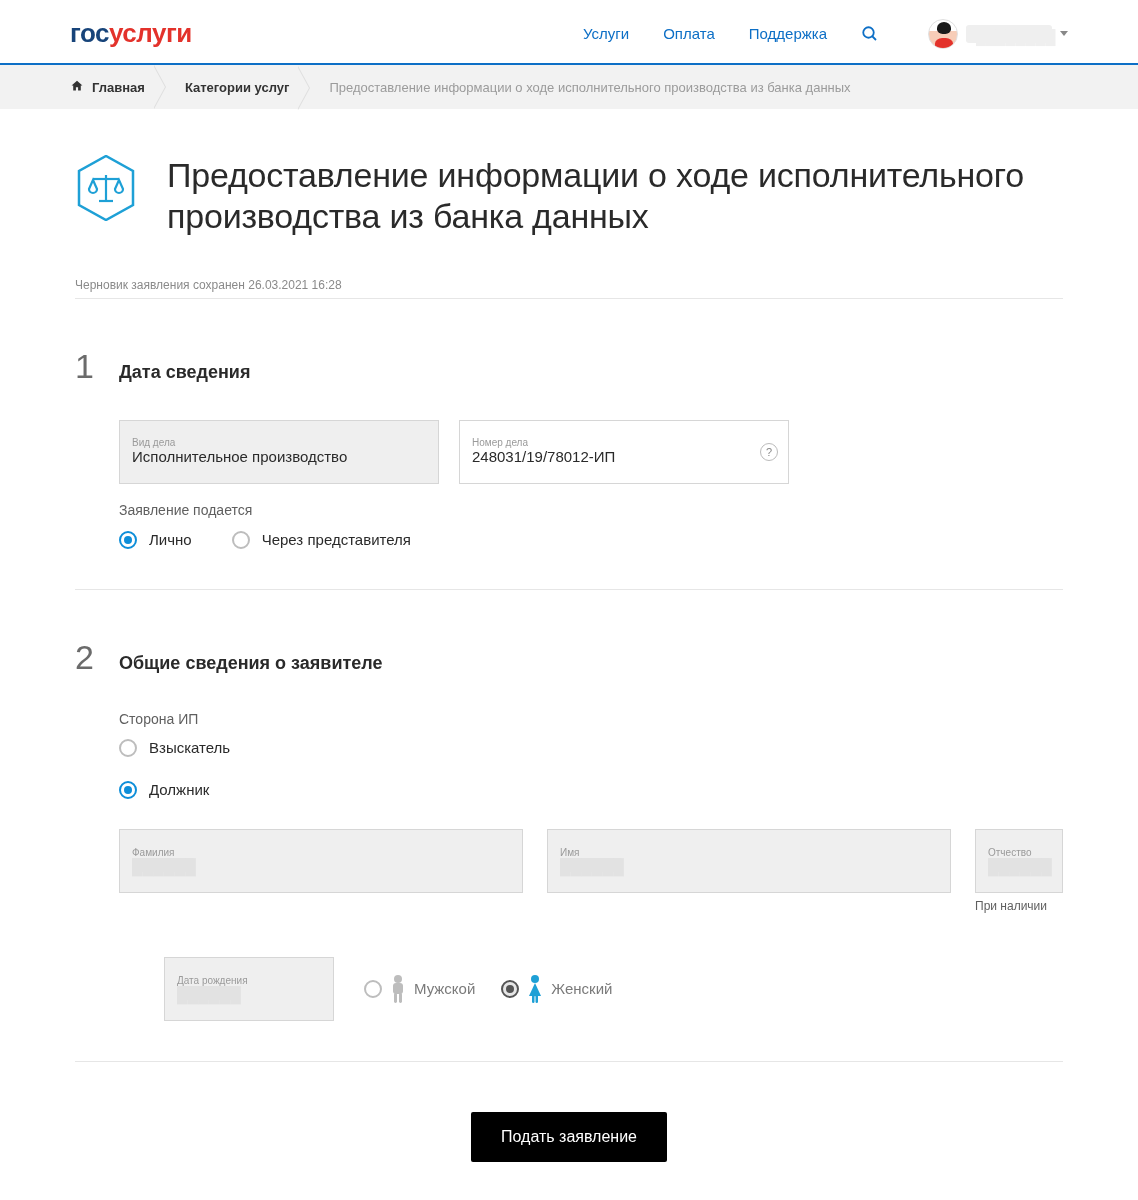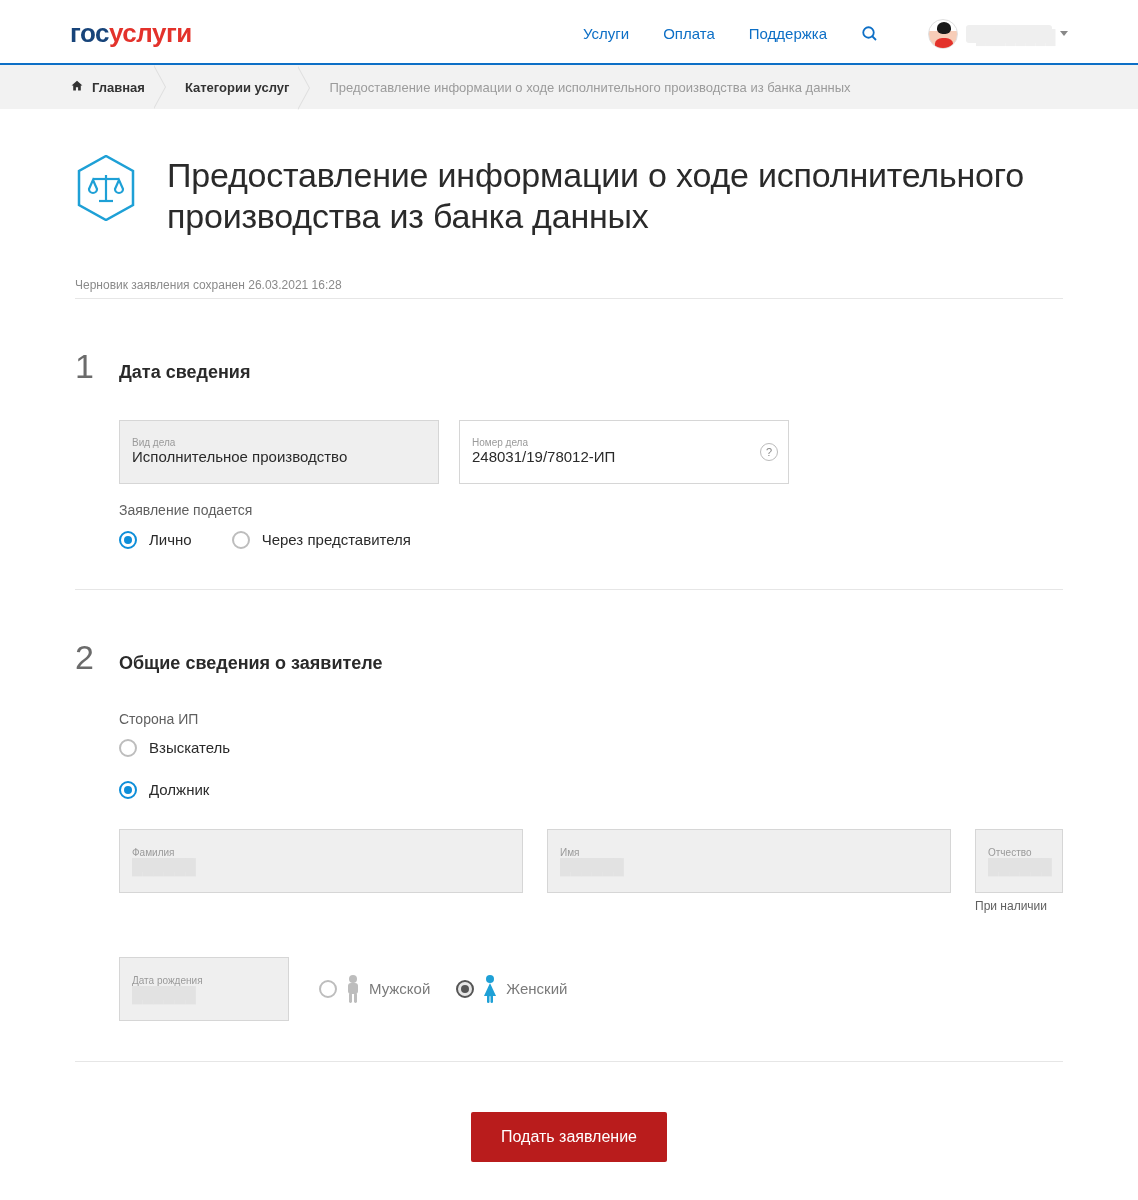--- a/index.html
+++ b/index.html
@@ -63,32 +63,32 @@
   .radio-outer { width:18px; height:18px; border:2px solid #bdbdbd; border-radius:50%; display:flex; align-items:center; justify-content:center; }
   .radio-item.selected .radio-outer { border-color:#0d8ed9; }
   .radio-inner { width:8px; height:8px; background:#0d8ed9; border-radius:50%; display:none; }
   .radio-item.selected .radio-inner { display:block; }
   .radio-label { font-size:15px; color:#2a2a2a; }
 
   .name-grid { display:flex; gap:24px; margin-top:30px; }
   .name-grid .field { flex:1; }
   .hint { font-size:12px; color:#5f5f5f; text-align:left; margin-top:6px; }
 
-  .dob-row { display:flex; gap:30px; align-items:center; margin-top:44px; }
+  .dob-row { display:flex; gap:30px; align-items:center; margin-top:44px;margin-left:45px; }
   .gender-row { display:flex; gap:26px; align-items:center; }
   .gender { display:flex; align-items:center; gap:6px; cursor:pointer; }
   .g-radio-outer { width:18px; height:18px; border:2px solid #bdbdbd; border-radius:50%; display:flex; align-items:center; justify-content:center; background:#fff; }
   .gender.selected .g-radio-outer { border-color:#555; background:#e6e6e6; }
   .g-radio-inner { width:8px; height:8px; background:#555; border-radius:50%; display:none; }
   .gender.selected .g-radio-inner { display:block; }
   .gender-label { font-size:15px; color:#7a7a7a; }
   .person-svg { width:20px; height:30px; }
 
   .submit-row { display:flex; justify-content:center; margin-top:50px; }
-  .submit-btn { background:#b91c1c; color:#fff; border:none; padding:16px 30px; font-size:16px; cursor:pointer; border-radius:2px; }
+  .submit-btn { background:#000000; color:#fff; border:none; padding:16px 30px; font-size:16px; cursor:pointer; border-radius:2px; }
 
   .f-c1 { flex: 0 0 320px; }
   .f-c2 { flex: 0 0 330px; }
   .f-dob { flex:0 0 170px; }
 
 </style>
 </head>
 <body>
 
 <div class="header">

